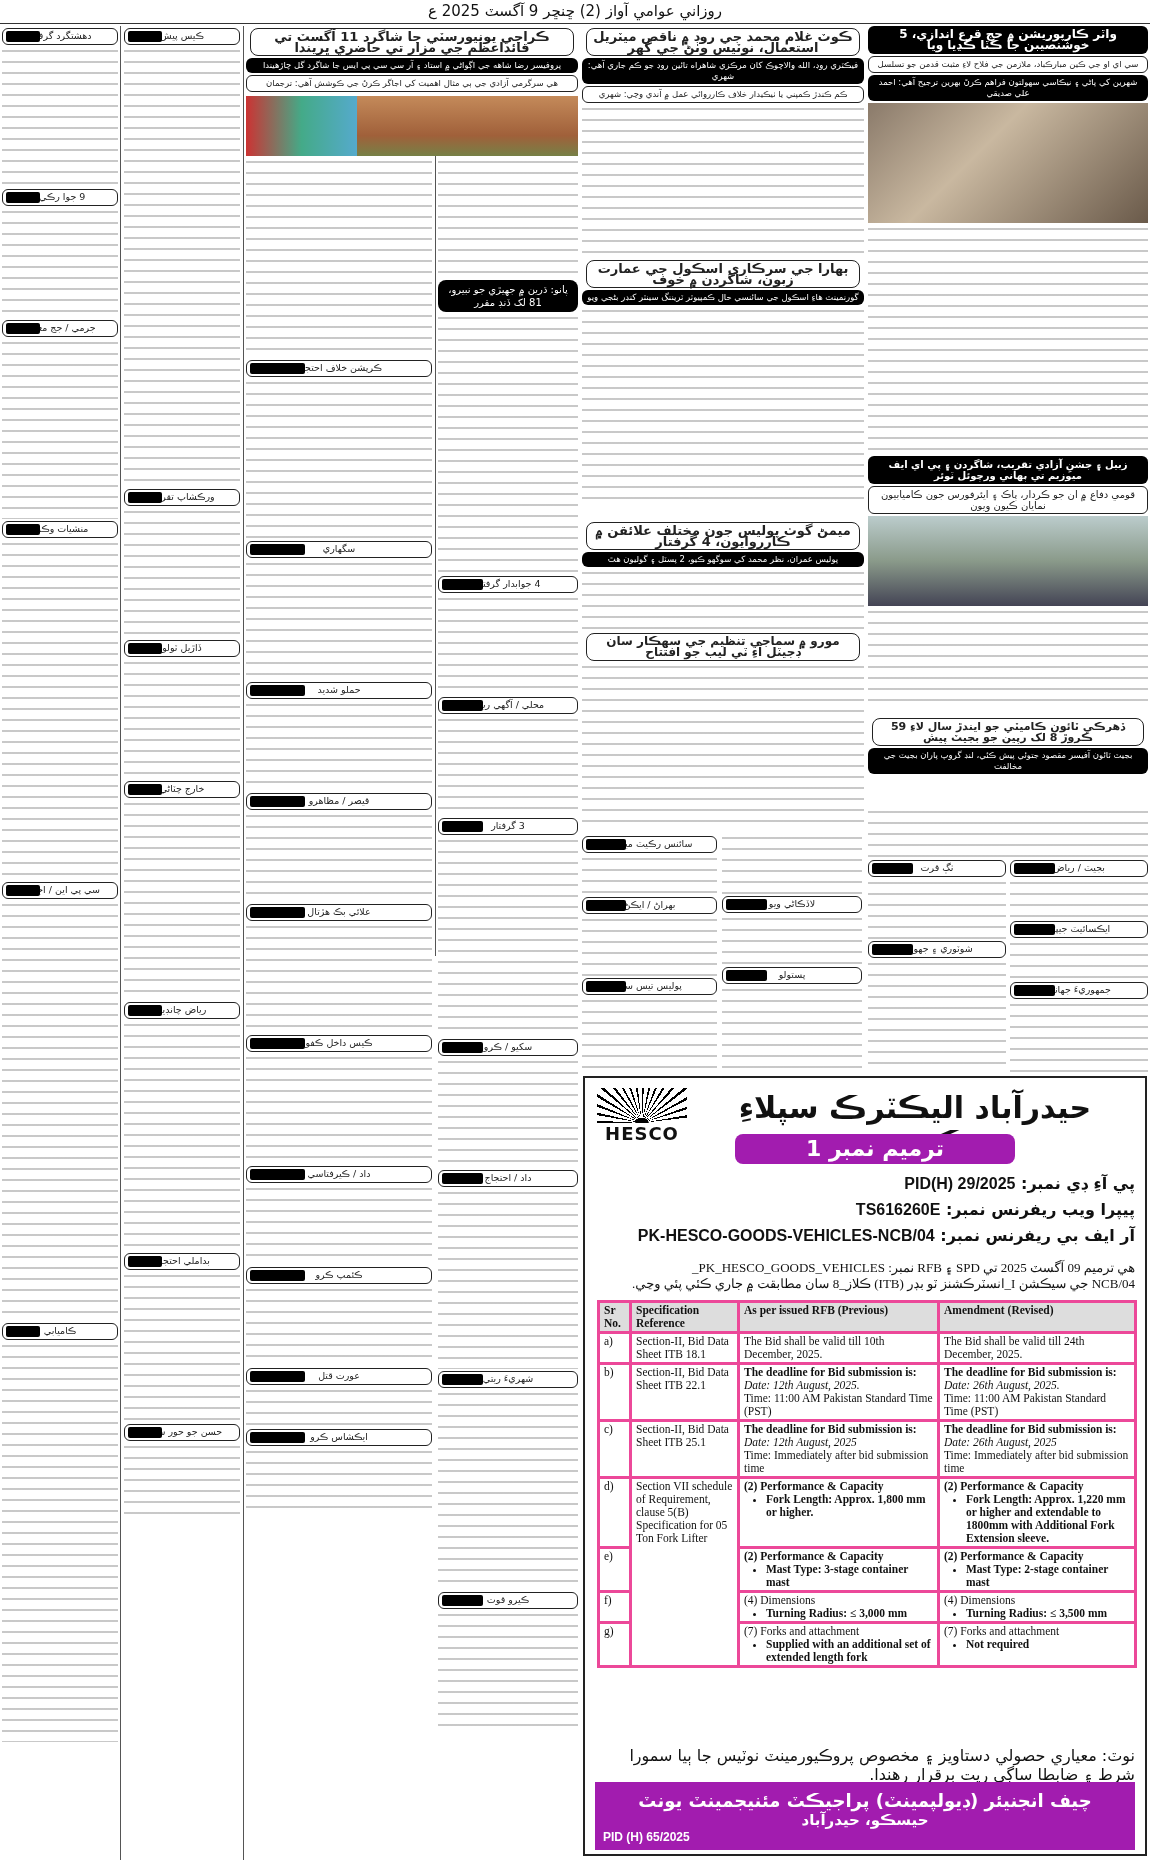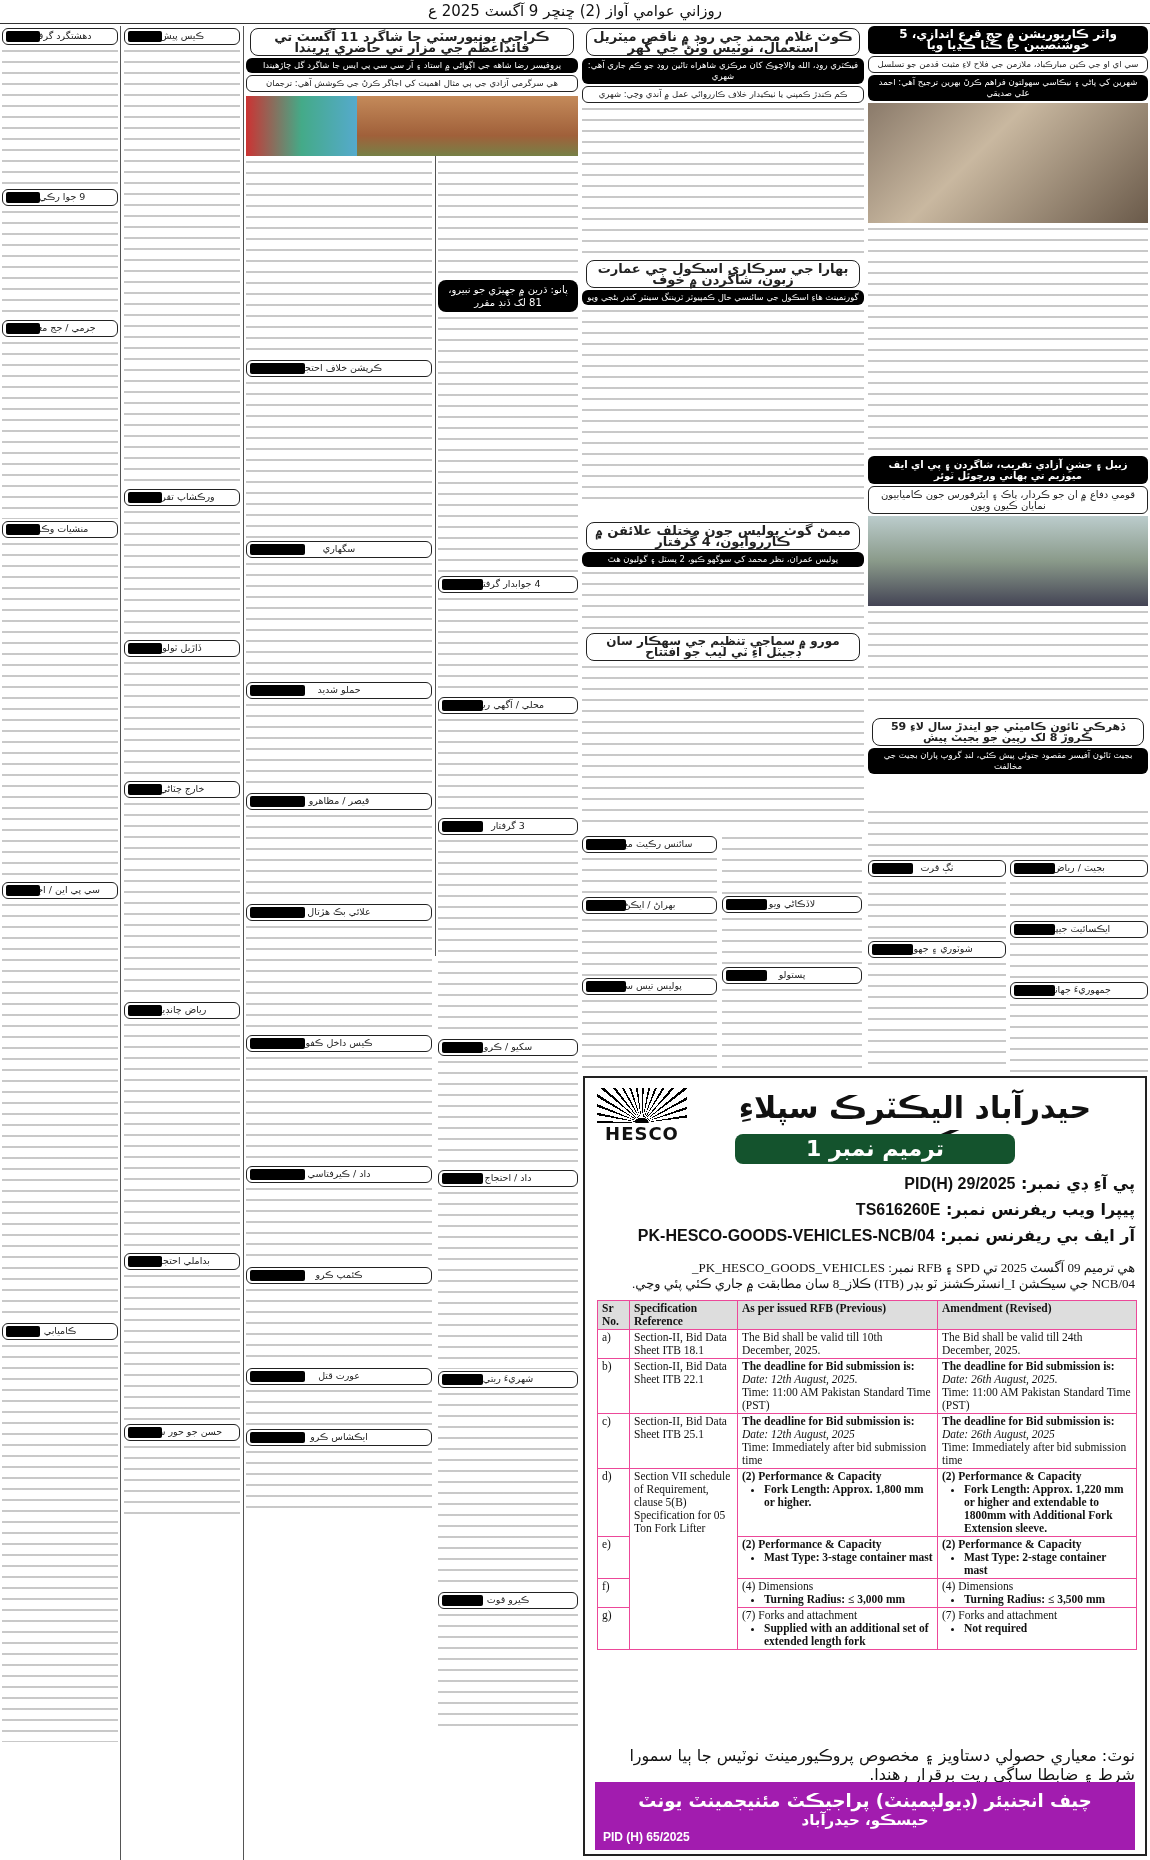--- a/index.html
+++ b/index.html
@@ -13,26 +13,26 @@
   .sub-black { background: #000; color: #fff; border-radius: 6px; text-align: center; direction: rtl; padding: 2px 4px; margin: 2px 0; font-size: 10px; }
   .sub-white { border: 1.5px solid #222; border-radius: 6px; text-align: center; direction: rtl; padding: 2px 4px; margin: 2px 0; font-size: 10px; }
   .photo { background: linear-gradient(135deg,#8a7a6a,#c9b8a0 40%,#6a5a4a); margin: 2px 0; }
   .vr { position: absolute; top: 0; width: 1px; background: #555; }
   .textfill { height: 100%; background: repeating-linear-gradient(#fff 0 3px, #bbb 3px 5px, #fff 5px 11px); opacity: .8; }
   .ad { position: absolute; left: 583px; top: 1050px; width: 564px; height: 780px; border: 2px solid #222; direction: ltr; }
   .ad-title { direction: rtl; text-align: center; font-size: 30px; font-weight: bold; position: absolute; top: 12px; left: 110px; right: 10px; }
   .hesco-logo { position: absolute; left: 12px; top: 10px; width: 90px; text-align: center; }
   .hesco-logo .sun { height: 35px; background: radial-gradient(ellipse at 50% 100%, #000 10%, transparent 11%), repeating-conic-gradient(from -90deg at 50% 100%, #000 0 3deg, transparent 3deg 10deg); clip-path: polygon(0 100%, 0 0, 100% 0, 100% 100%); }
   .hesco-logo .name { font-size: 18px; font-weight: 900; letter-spacing: 1px; }
-  .amend { position: absolute; top: 56px; left: 150px; width: 280px; height: 30px; background: #14532d; color: #fff; border-radius: 8px; text-align: center; direction: rtl; font-size: 22px; font-weight: bold; line-height: 30px; }
+  .amend { position: absolute; top: 56px; left: 150px; width: 280px; height: 30px; background: #a21caf; color: #fff; border-radius: 8px; text-align: center; direction: rtl; font-size: 22px; font-weight: bold; line-height: 30px; }
   .refline { position: absolute; right: 10px; direction: rtl; font-weight: bold; font-size: 16px; }
   .refline .en { font-family: "Liberation Sans", sans-serif; }
   .intro { position: absolute; top: 182px; left: 10px; right: 10px; direction: rtl; font-family: "Liberation Serif", serif; font-size: 13px; line-height: 16px; }
   table.spec { position: absolute; top: 222px; left: 12px; width: 540px; border-collapse: collapse; font-family: "Liberation Serif", serif; font-size: 11.5px; line-height: 13px; }
-  table.spec th, table.spec td { border: 1px solid #ec4899; padding: 1px 4px; vertical-align: top; text-align: left; }
+  table.spec th, table.spec td { border: 3px solid #ec4899; padding: 1px 4px; vertical-align: top; text-align: left; }
   table.spec th { background: #ddd; font-weight: bold; }
   table.spec ul { padding-left: 22px; font-weight: bold; }
   .note { position: absolute; top: 668px; left: 10px; right: 10px; direction: rtl; font-size: 16px; }
   .footer { position: absolute; bottom: 4px; left: 10px; right: 10px; height: 68px; background: #a21caf; color: #fff; }
   .footer .l1 { direction: rtl; text-align: center; font-size: 18px; font-weight: bold; padding-top: 8px; }
   .footer .l2 { direction: rtl; text-align: center; font-size: 15px; font-weight: bold; }
   .footer .pid { position: absolute; left: 8px; bottom: 6px; font-family: "Liberation Sans", sans-serif; font-size: 12px; font-weight: bold; }
 </style>
 </head>
 <body>

